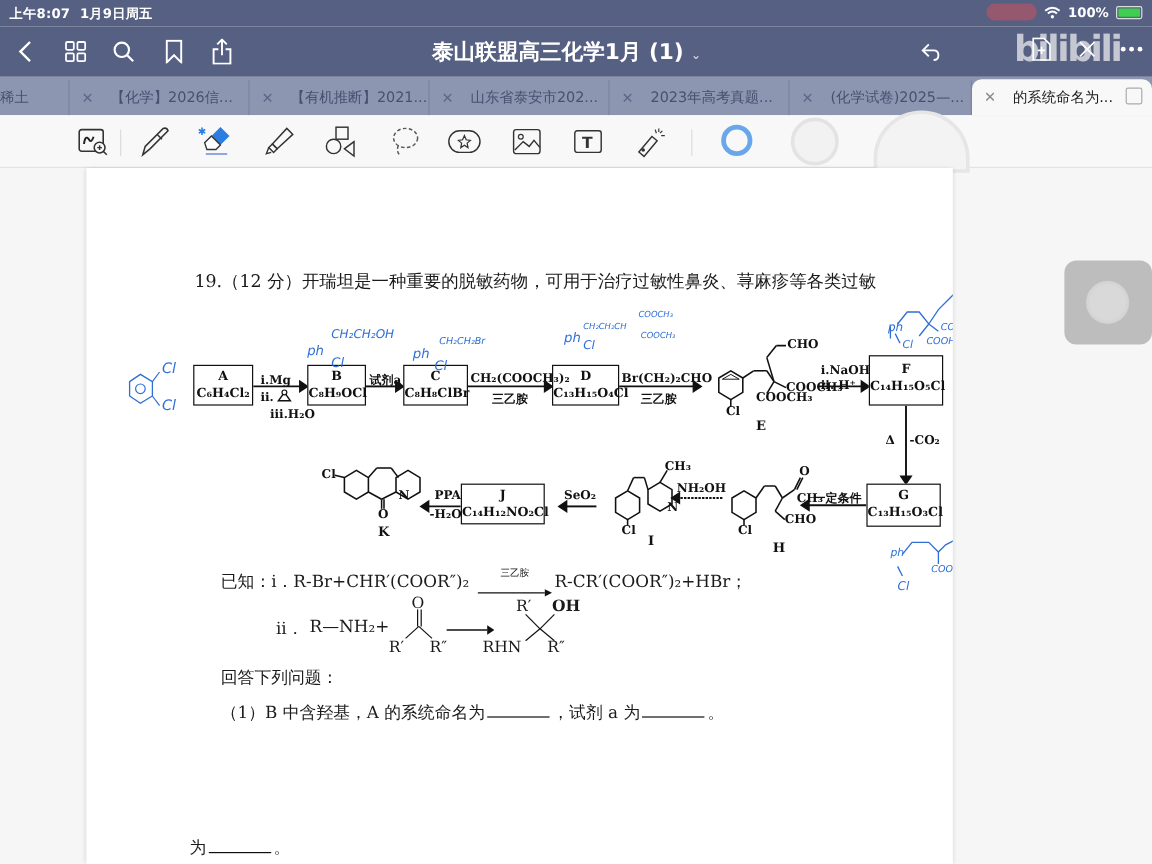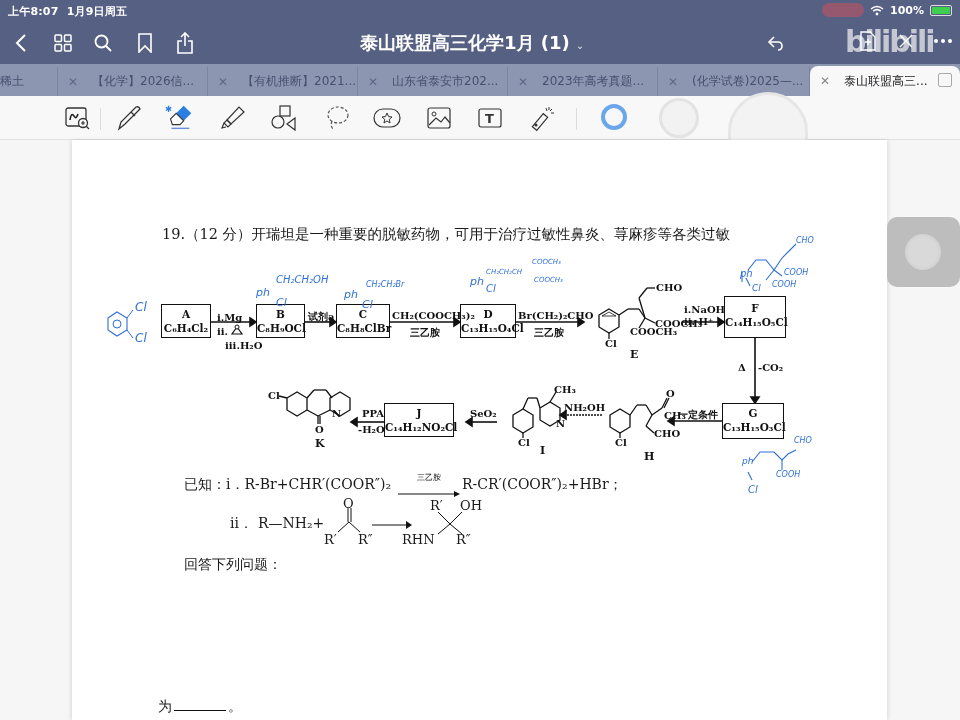--- a/index.html
+++ b/index.html
@@ -21,21 +21,21 @@
   .tab .x { margin-right: 14px; font-size: 12px; color: #5e6789; }
   .tab.active { background: #f8f8f9; color: #1d1d1f; border-radius: 8px 8px 0 0; border-right: none; top: 2px; height: 30px; }
   .tab.active .x { color: #888; }
   .tab .split { position: absolute; right: 8px; top: 7px; width: 14px; height: 14px; border: 1px solid #aaa; border-radius: 2px; }
   .toolbar { position: absolute; top: 96px; left: 0; width: 960px; height: 44px; background: #f8f8f9; border-bottom: 1px solid #e3e3e6; }
   .tool { position: absolute; top: 6px; width: 32px; height: 32px; display: flex; align-items: center; justify-content: center; cursor: pointer; }
   .tool-sep { position: absolute; top: 12px; width: 1px; height: 22px; background: #dcdcde; }
   .swatch { position: absolute; border-radius: 50%; cursor: pointer; }
   .sidepane-left { position: absolute; top: 140px; left: 0; width: 72px; height: 580px; background: #f6f6f7; }
   .sidepane-right { position: absolute; top: 140px; left: 887px; width: 73px; height: 580px; background: #f6f6f7; }
-  .page { position: absolute; top: 140px; left: 72px; width: 815px; height: 580px; background: #fff; box-shadow: -2px 0 3px rgba(0,0,0,.08), 2px 0 3px rgba(0,0,0,.08); overflow: hidden; }
+  .page { position: absolute; top: 140px; left: 72px; width: 722px; height: 580px; background: #fff; box-shadow: -2px 0 3px rgba(0,0,0,.08), 2px 0 3px rgba(0,0,0,.08); overflow: hidden; }
   .floatbtn { position: absolute; left: 887px; top: 217px; width: 73px; height: 70px; background: #bdbdbd; border-radius: 10px; cursor: pointer; }
   .floatbtn .dot { position: absolute; left: 18px; top: 17px; width: 36px; height: 36px; border-radius: 50%; background: radial-gradient(circle, #d9d9d9 55%, #c4c4c4 100%); }
   .q { position: absolute; font-family: "DejaVu Serif", serif; color: #1a1a1a; font-size: 14.5px; white-space: nowrap; }
   .box { position: absolute; border: 1.6px solid #111; background: #fff; text-align: center; font-family: "DejaVu Serif", serif; font-size: 10.5px; font-weight: bold; line-height: 14px; padding-top: 2px; color: #111; }
   .lbl { position: absolute; font-family: "DejaVu Serif", serif; font-size: 10px; font-weight: bold; color: #111; white-space: nowrap; }
   .hw { position: absolute; font-family: "DejaVu Sans", sans-serif; color: #2e6fd6; font-size: 10px; font-style: italic; white-space: nowrap; }
   .blank { display: inline-block; width: 52px; border-bottom: 1px solid #111; margin: 0 2px; height: 12px; vertical-align: baseline; }
 </style>
 </head>
 <body>
@@ -134,21 +134,21 @@
   <div class="tab" style="left:508px; width:150px;">
       <span class="x">✕</span>
       <span>2023年高考真题...</span>
     </div>
   <div class="tab" style="left:658px; width:152px;">
       <span class="x">✕</span>
       <span>(化学试卷)2025—...</span>
     </div>
   <div class="tab active" style="left:810px; width:150px;">
       <span class="x">✕</span>
-      <span>泰山联盟高三...</span>
+      <span>的系统命名为...</span>
       <span class="split"></span>
     </div>
 </div>
 
 <div class="toolbar">
   <div class="tool" style="left:62px">
     <svg width="26" height="24" viewBox="0 0 26 24">
         <rect x="1" y="2" width="20" height="18" rx="2" stroke="#333" stroke-width="1.3" fill="none"></rect>
         <path d="M5 14 Q6 6 9 10 Q11 14 13 8" stroke="#222" stroke-width="1.6" fill="none"></path>
         <circle cx="18" cy="17" r="4.5" fill="#f8f8f9" stroke="#333" stroke-width="1.3"></circle>
@@ -458,25 +458,28 @@
       <line x1="0" y1="5" x2="34" y2="5" stroke="#111" stroke-width="1.2"></line>
       <polygon points="34,1 40,5 34,9" fill="#111"></polygon>
     </svg>
   <svg style="position:absolute; left:352px; top:364px;" width="60" height="40">
     <line x1="14" y1="8" x2="26" y2="20" stroke="#111"></line>
       <line x1="38" y1="8" x2="26" y2="20" stroke="#111"></line>
     <line x1="26" y1="20" x2="14" y2="30" stroke="#111"></line>
       <line x1="26" y1="20" x2="38" y2="30" stroke="#111"></line>
   </svg>
   <div class="q" style="left:358px; top:358px; font-size:13px;">R′</div>
-  <div class="q" style="left:388px; top:358px; font-size:13px;">OH</div>
+  <div class="q" style="left:388px; top:358px; font-size:13px;font-weight:bold;">OH</div>
   <div class="q" style="left:330px; top:392px; font-size:13px;">RHN</div>
   <div class="q" style="left:384px; top:392px; font-size:13px;">R″</div>
 
   <div class="q" style="left:112px; top:416px; font-size:14px;">回答下列问题：</div>
+  <div class="q" style="left:112px; top:445px; font-size:14px;">
+    <span>（1）</span><span>B 中含羟基，A 的系统命名为</span><span class="blank"></span><span>，试剂 a 为</span><span class="blank"></span><span>。</span>
+  </div>
   <div class="q" style="left:86px; top:558px; font-size:14px;">
     <span>为</span><span class="blank"></span><span>。</span>
   </div>
 </div>
 
 <div class="floatbtn">
     <div class="dot"></div>
   </div>
 
 </body></html>

